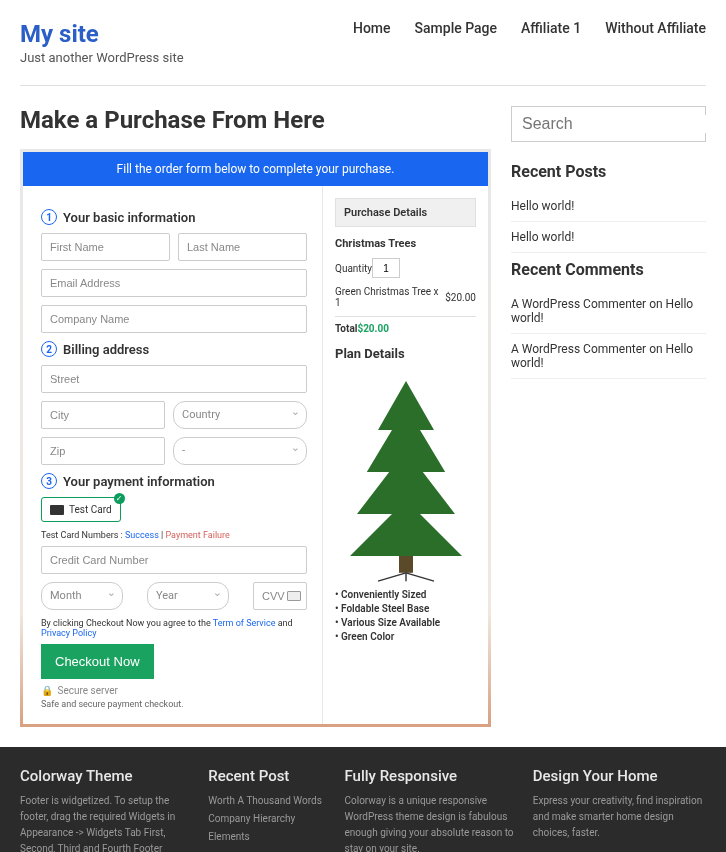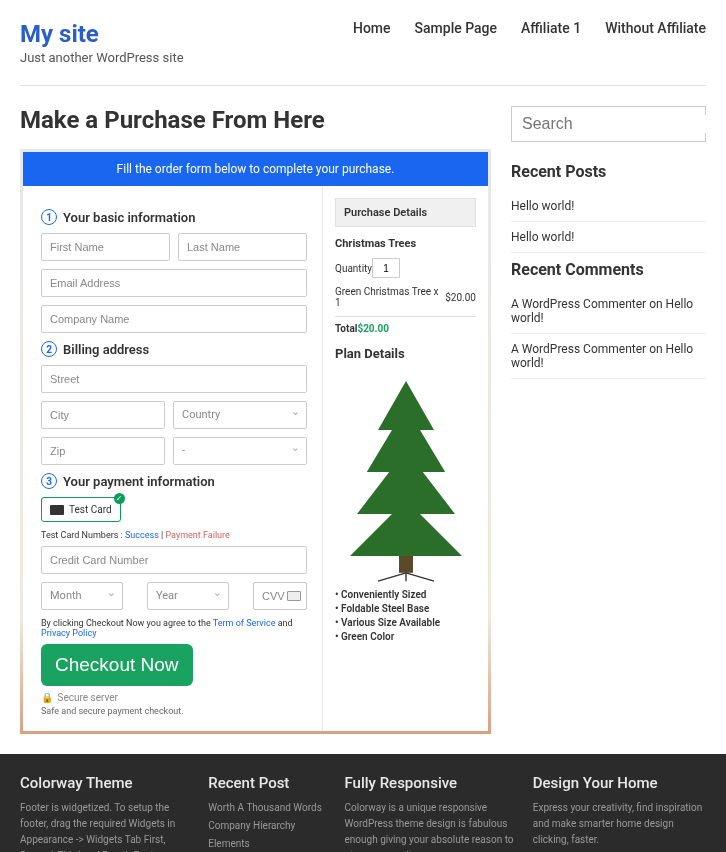--- a/index.html
+++ b/index.html
@@ -31,21 +31,21 @@
 .cc-row .sel{flex:1}
 .cc-row .cvv-wrap{flex:1;position:relative}
 .cvv-wrap .card-icon-sm{position:absolute;right:6px;top:50%;transform:translateY(-50%);width:14px;height:10px;background:#eee;border:1px solid #999;border-radius:1px}
 .card-box{border:1px solid #0a9d5c;border-radius:3px;padding:6px 8px;display:inline-flex;align-items:center;gap:5px;position:relative;margin-bottom:8px}
 .card-box .check{position:absolute;top:-5px;right:-5px;width:11px;height:11px;background:#0a9d5c;border-radius:50%;color:#fff;font-size:8px;display:flex;align-items:center;justify-content:center}
 .card-box .cicon{width:14px;height:10px;background:#333;border-radius:1px}
 .card-box .ctxt{font-size:10px}
 .tiny{font-size:9px;margin-bottom:6px}
 .tiny a{color:#1967f0;text-decoration:none}
 .tiny .fail{color:#d4625c}
-.checkout-btn{background:#1aa260;color:#fff;border:none;padding:10px 14px;font-size:19px;font-weight:500;border-radius:6px;cursor:pointer;margin-bottom:6px}
+.checkout-btn{background:#1aa260;color:#fff;border:none;padding:10px 14px;font-size:13px;font-weight:500;border-radius:0;cursor:pointer;margin-bottom:6px}
 .secure{font-size:10px;color:#888;display:flex;align-items:center;gap:4px;margin-bottom:3px}
 .secure-note{font-size:9px;color:#666}
 .pd-head{background:#f0f0f0;border:1px solid #e0e0e0;padding:7px 8px;font-size:11px;font-weight:600;margin-bottom:10px}
 .pd-title{font-size:11px;font-weight:700;margin-bottom:8px}
 .pd-row{display:flex;justify-content:flex-start;align-items:center;font-size:10px;margin-bottom:8px}
 .qty-input{width:28px;height:20px;border:1px solid #ccc;text-align:center;font-size:10px}
 .pd-total{font-weight:700}
 .pd-total .val{color:#1aa260}
 .pd-divider{border-top:1px solid #e0e0e0;margin:6px 0}
 .plan-title{font-size:13px;font-weight:700;margin:12px 0 8px}
@@ -60,21 +60,21 @@
 .search-box .mag{color:#888;font-size:14px}
 .side-title{font-size:16px;font-weight:700;margin-bottom:10px}
 .side-list{list-style:none;margin-bottom:7px}
 .side-list li{font-size:12px;padding:8px 0;border-bottom:1px solid #eee}
 .side-list li a{color:#333;text-decoration:none}
 .footer-widgets{background:#2b2b2b;color:#999;padding:20px;display:flex;gap:15px}
 .fw-col{flex:1}
 .fw-title{color:#e8e8e8;font-size:15px;font-weight:500;margin-bottom:8px}
 .fw-txt{font-size:10px;line-height:1.6}
 .fw-txt div{margin-bottom:2px}
-.sel{border:1px solid #ccc;border-radius:2px;padding:6px 18px 6px 8px;font-size:11px;color:#888;background:#fff;position:relative}
+.sel{border:1px solid #ccc;border-radius:12px;padding:6px 18px 6px 8px;font-size:11px;color:#888;background:#fff;position:relative}
 .sel::after{content:"⌄";position:absolute;right:6px;top:3px;color:#aaa;font-size:11px}
 </style>
 </head>
 <body>
 
 <div class="header">
   <div class="header-top">
     <div>
       <div class="site-title">My site</div>
       <div class="tagline">Just another WordPress site</div>
@@ -225,15 +225,15 @@
         <div><a href="#" style="color:#999;text-decoration:none">Company Hierarchy</a></div>
         <div><a href="#" style="color:#999;text-decoration:none">Elements</a></div>
       </div>
     </div>
   <div class="fw-col">
       <div class="fw-title">Fully Responsive</div>
       <div class="fw-txt">Colorway is a unique responsive WordPress theme design is fabulous enough giving your absolute reason to stay on your site.</div>
     </div>
   <div class="fw-col">
       <div class="fw-title">Design Your Home</div>
-      <div class="fw-txt">Express your creativity, find inspiration and make smarter home design clicking, faster.</div>
+      <div class="fw-txt">Express your creativity, find inspiration and make smarter home design choices, faster.</div>
     </div>
 </div>
 
 </body></html>

